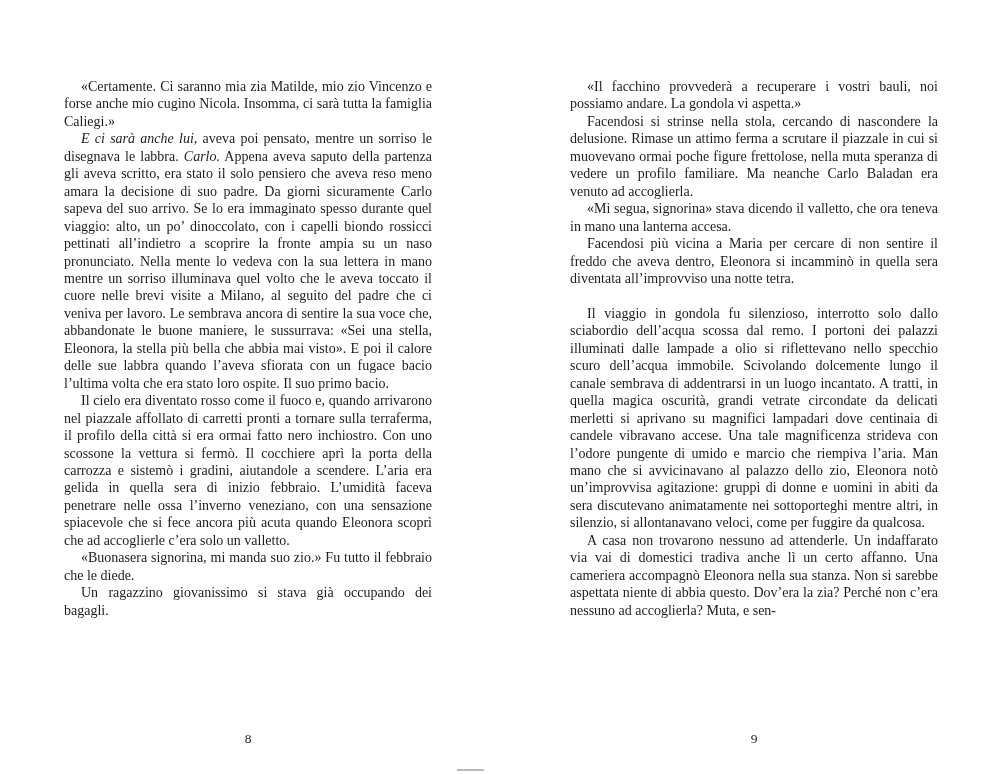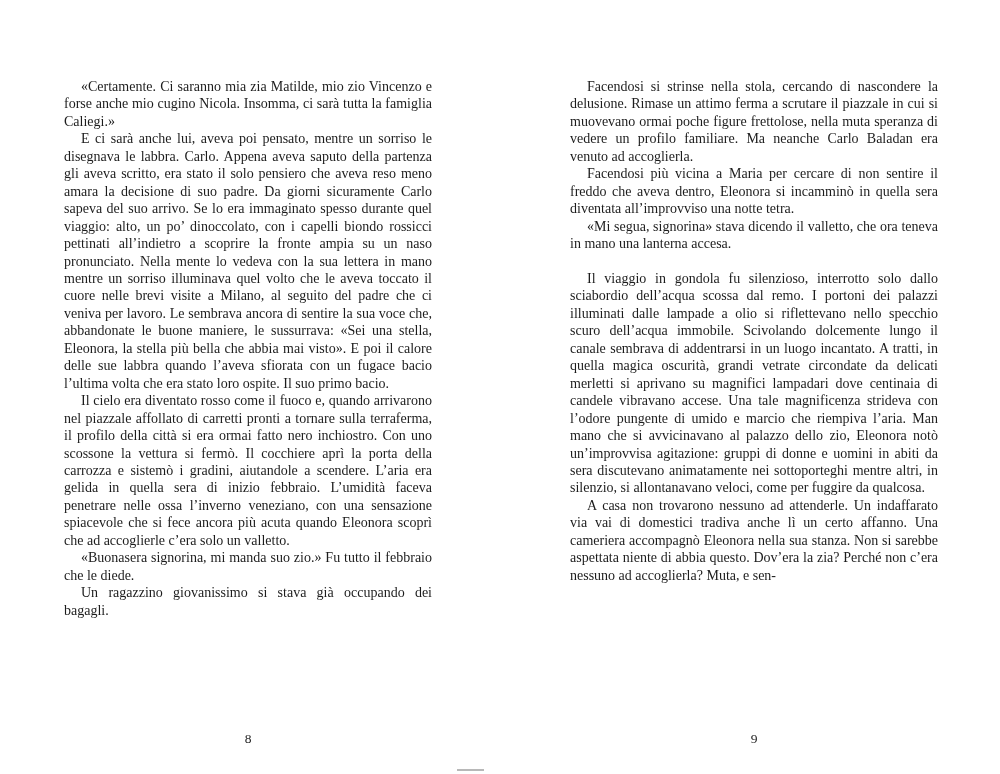--- a/index.html
+++ b/index.html
@@ -30,21 +30,21 @@
   .page-body p {
     margin: 0;
     font-size: 14px;
     line-height: 17.45px;
     text-align: justify;
     hyphens: auto;
     -webkit-hyphens: auto;
   }
   .page-body p.indent { text-indent: 17px; }
   .page-body p.space-before { margin-top: 17.45px; }
-  .italic { }
+  .italic { font-style: italic; }
 
   .page-number {
     position: absolute;
     top: 731px;
     width: 368px;
     text-align: center;
     font-size: 13.5px;
     color: #1c1c1c;
   }
   .page-number.left  { left: 64px; }
@@ -69,23 +69,24 @@
         <p class="indent"><span>«Certamente. Ci saranno mia zia Matilde, mio zio Vincenzo e forse anche mio cugino Nicola. Insomma, ci sarà tutta la famiglia Caliegi.»</span></p>
         <p class="indent"><span class="italic">E ci sarà anche lui</span><span>, aveva poi pensato, mentre un sorriso le disegnava le labbra. </span><span class="italic">Carlo.</span><span> Appena aveva saputo della partenza gli aveva scritto, era stato il solo pensiero che aveva reso meno amara la decisione di suo padre. Da giorni sicuramente Carlo sapeva del suo arrivo. Se lo era immaginato spesso durante quel viaggio: alto, un po’ dinoccolato, con i capelli biondo rossicci pettinati all’indietro a scoprire la fronte ampia su un naso pronunciato. Nella mente lo vedeva con la sua lettera in mano mentre un sorriso illuminava quel volto che le aveva toccato il cuore nelle brevi visite a Milano, al seguito del padre che ci veniva per lavoro. Le sembrava ancora di sentire la sua voce che, abbandonate le buone maniere, le sussurrava: «Sei una stella, Eleonora, la stella più bella che abbia mai visto». E poi il calore delle sue labbra quando l’aveva sfiorata con un fugace bacio l’ultima volta che era stato loro ospite. Il suo primo bacio.</span></p>
         <p class="indent"><span>Il cielo era diventato rosso come il fuoco e, quando arrivarono nel piazzale affollato di carretti pronti a tornare sulla terraferma, il profilo della città si era ormai fatto nero inchiostro. Con uno scossone la vettura si fermò. Il cocchiere aprì la porta della carrozza e sistemò i gradini, aiutandole a scendere. L’aria era gelida in quella sera di inizio febbraio. L’umidità faceva penetrare nelle ossa l’inverno veneziano, con una sensazione spiacevole che si fece ancora più acuta quando Eleonora scoprì che ad accoglierle c’era solo un valletto.</span></p>
         <p class="indent"><span>«Buonasera signorina, mi manda suo zio.» Fu tutto il febbraio che le diede.</span></p>
         <p class="indent"><span>Un ragazzino giovanissimo si stava già occupando dei bagagli.</span></p>
       </div>
   </div>
 
   <div class="page-column right">
     <div class="page-body">
+        <p class="indent"><span>«Il facchino provvederà a recuperare i vostri bauli, noi possiamo andare. La gondola vi aspetta.»</span></p>
         <p class="indent"><span>Facendosi si strinse nella stola, cercando di nascondere la delusione. Rimase un attimo ferma a scrutare il piazzale in cui si muovevano ormai poche figure frettolose, nella muta speranza di vedere un profilo familiare. Ma neanche Carlo Baladan era venuto ad accoglierla.</span></p>
+        <p class="indent"><span>«Mi segua, signorina» stava dicendo il valletto, che ora teneva in mano una lanterna accesa.</span></p>
         <p class="indent"><span>Facendosi più vicina a Maria per cercare di non sentire il freddo che aveva dentro, Eleonora si incamminò in quella sera diventata all’improvviso una notte tetra.</span></p>
-        <p class="indent"><span>«Mi segua, signorina» stava dicendo il valletto, che ora teneva in mano una lanterna accesa.</span></p>
         <p class="indent space-before"><span>Il viaggio in gondola fu silenzioso, interrotto solo dallo sciabordio dell’acqua scossa dal remo. I portoni dei palazzi illuminati dalle lampade a olio si riflettevano nello specchio scuro dell’acqua immobile. Scivolando dolcemente lungo il canale sembrava di addentrarsi in un luogo incantato. A tratti, in quella magica oscurità, grandi vetrate circondate da delicati merletti si aprivano su magnifici lampadari dove centinaia di candele vibravano accese. Una tale magnificenza strideva con l’odore pungente di umido e marcio che riempiva l’aria. Man mano che si avvicinavano al palazzo dello zio, Eleonora notò un’improvvisa agitazione: gruppi di donne e uomini in abiti da sera discutevano animatamente nei sottoporteghi mentre altri, in silenzio, si allontanavano veloci, come per fuggire da qualcosa.</span></p>
         <p class="indent"><span>A casa non trovarono nessuno ad attenderle. Un indaffarato via vai di domestici tradiva anche lì un certo affanno. Una cameriera accompagnò Eleonora nella sua stanza. Non si sarebbe aspettata niente di abbia questo. Dov’era la zia? Perché non c’era nessuno ad accoglierla? Muta, e sen-</span></p>
       </div>
   </div>
 
   <div class="page-number left">8</div>
 
   <div class="page-number right">9</div>
 
   <div class="separator-mark"></div>

